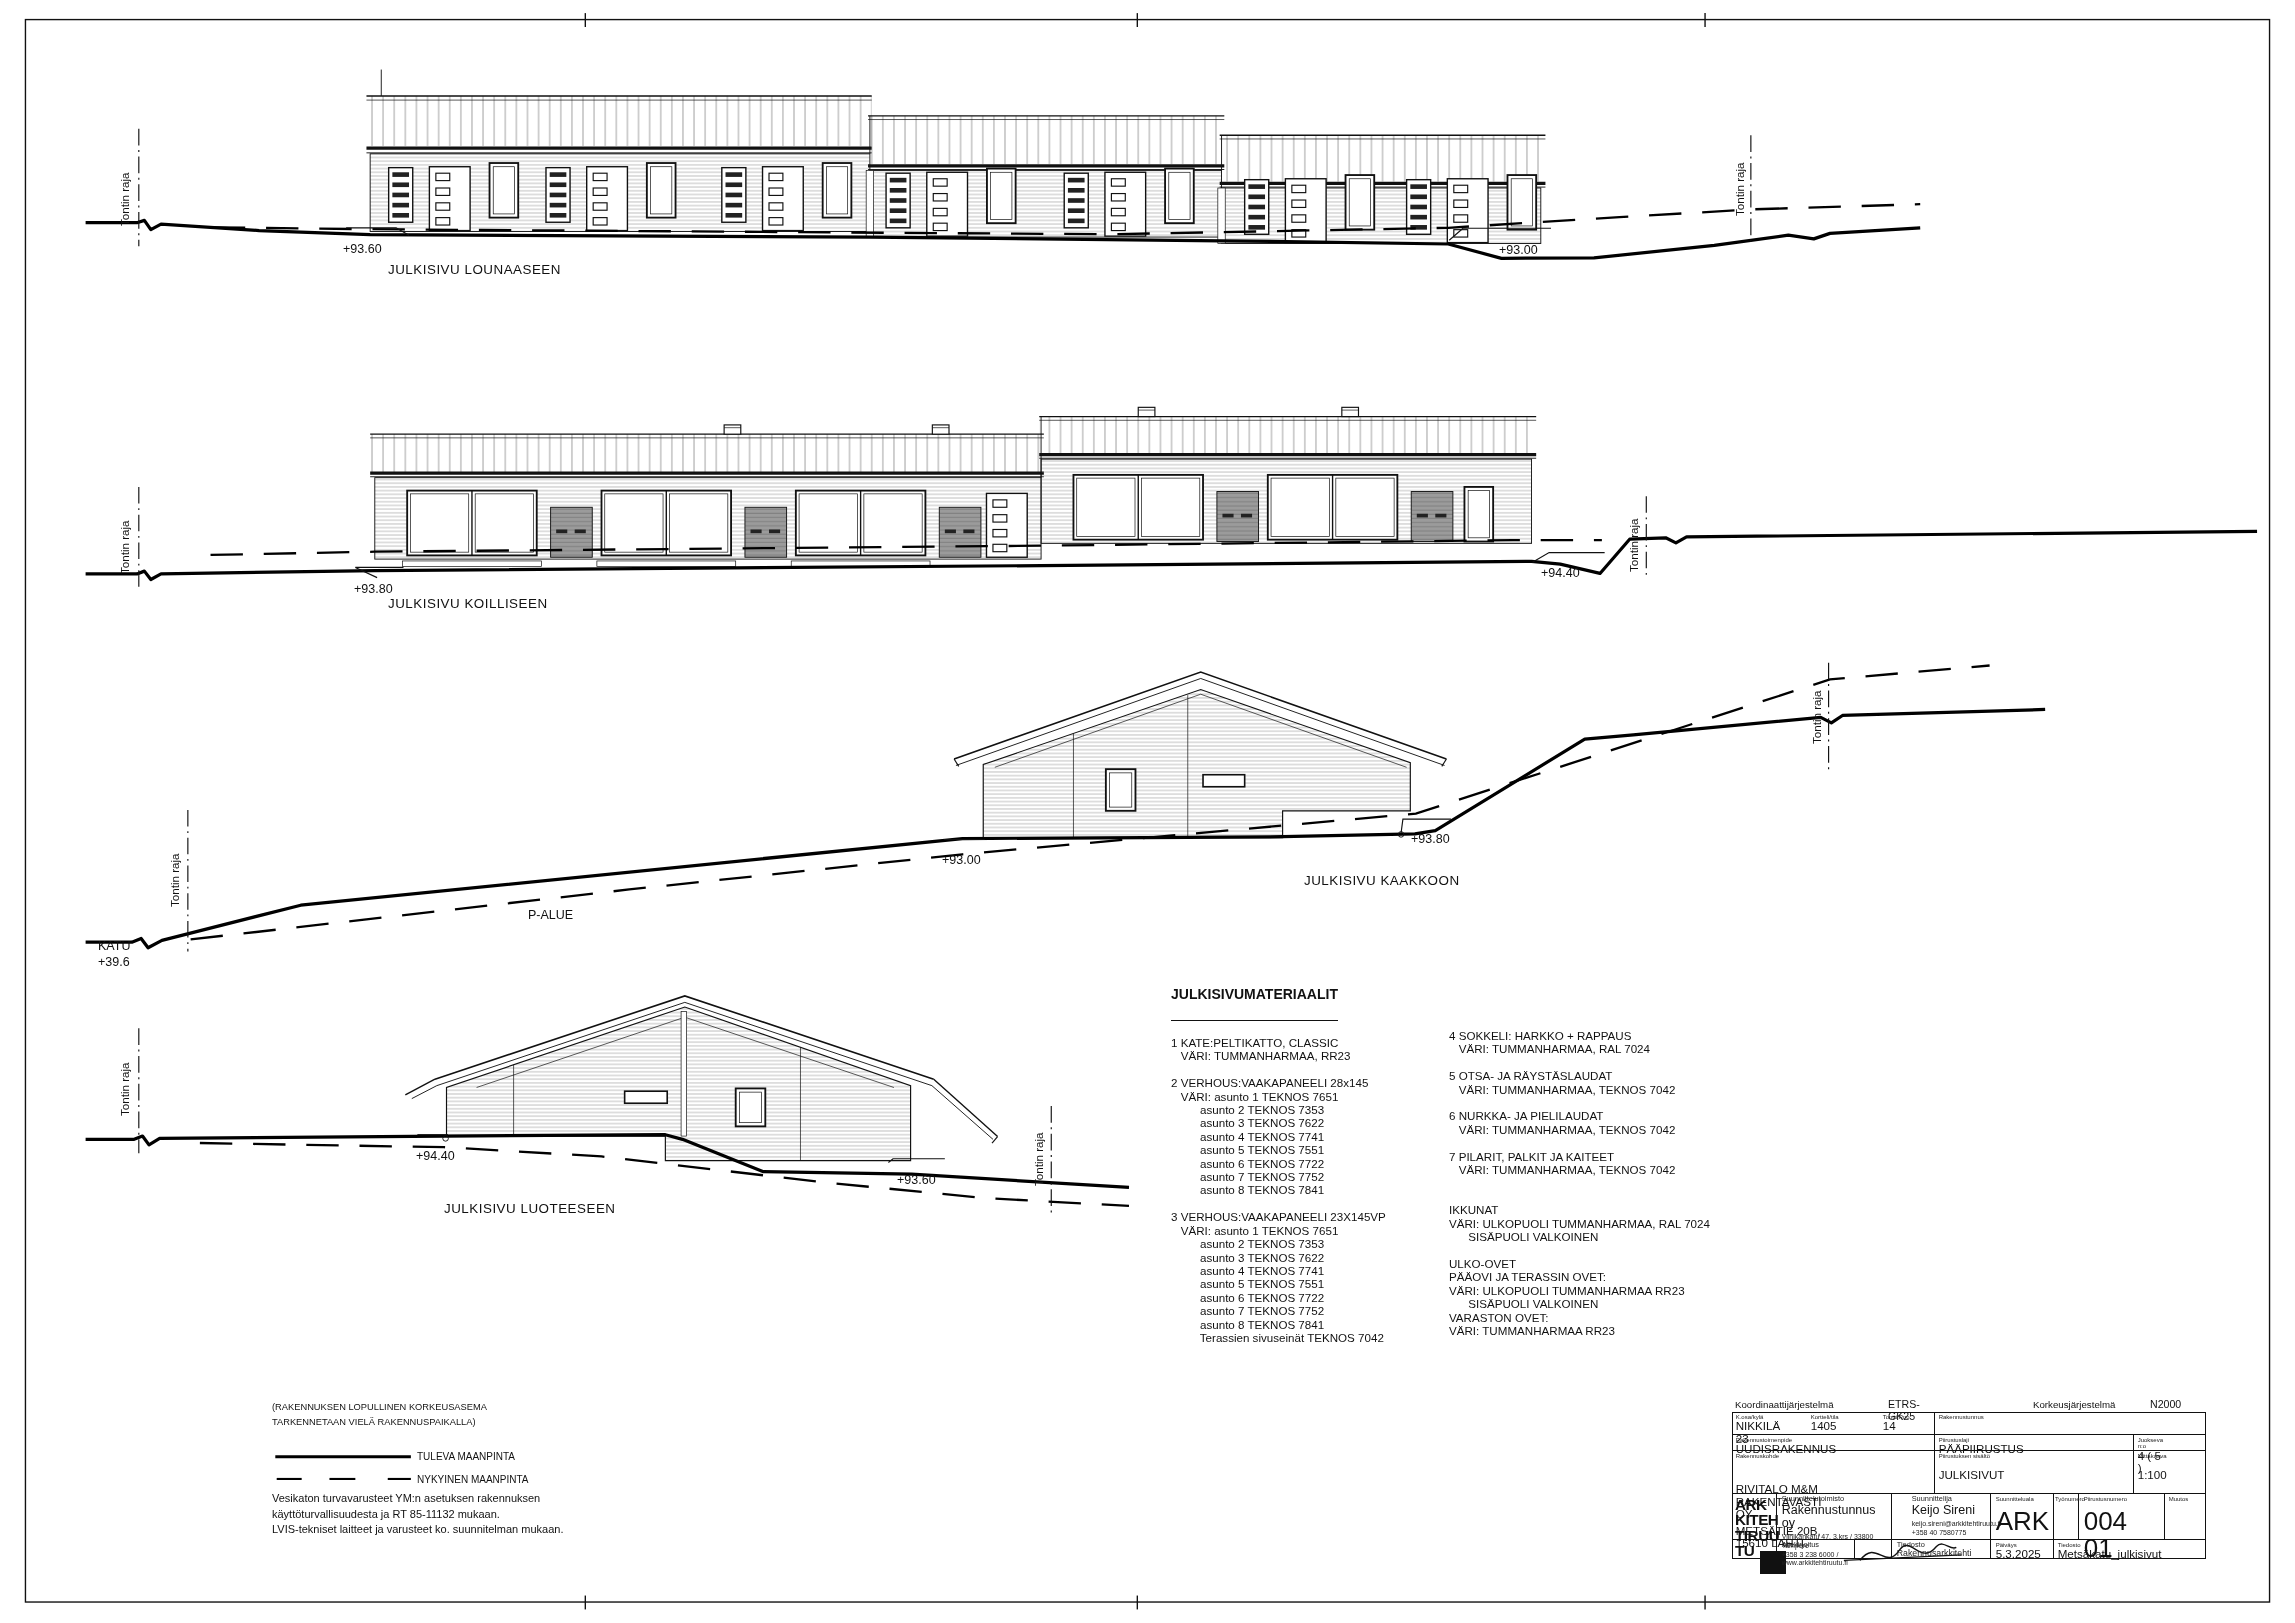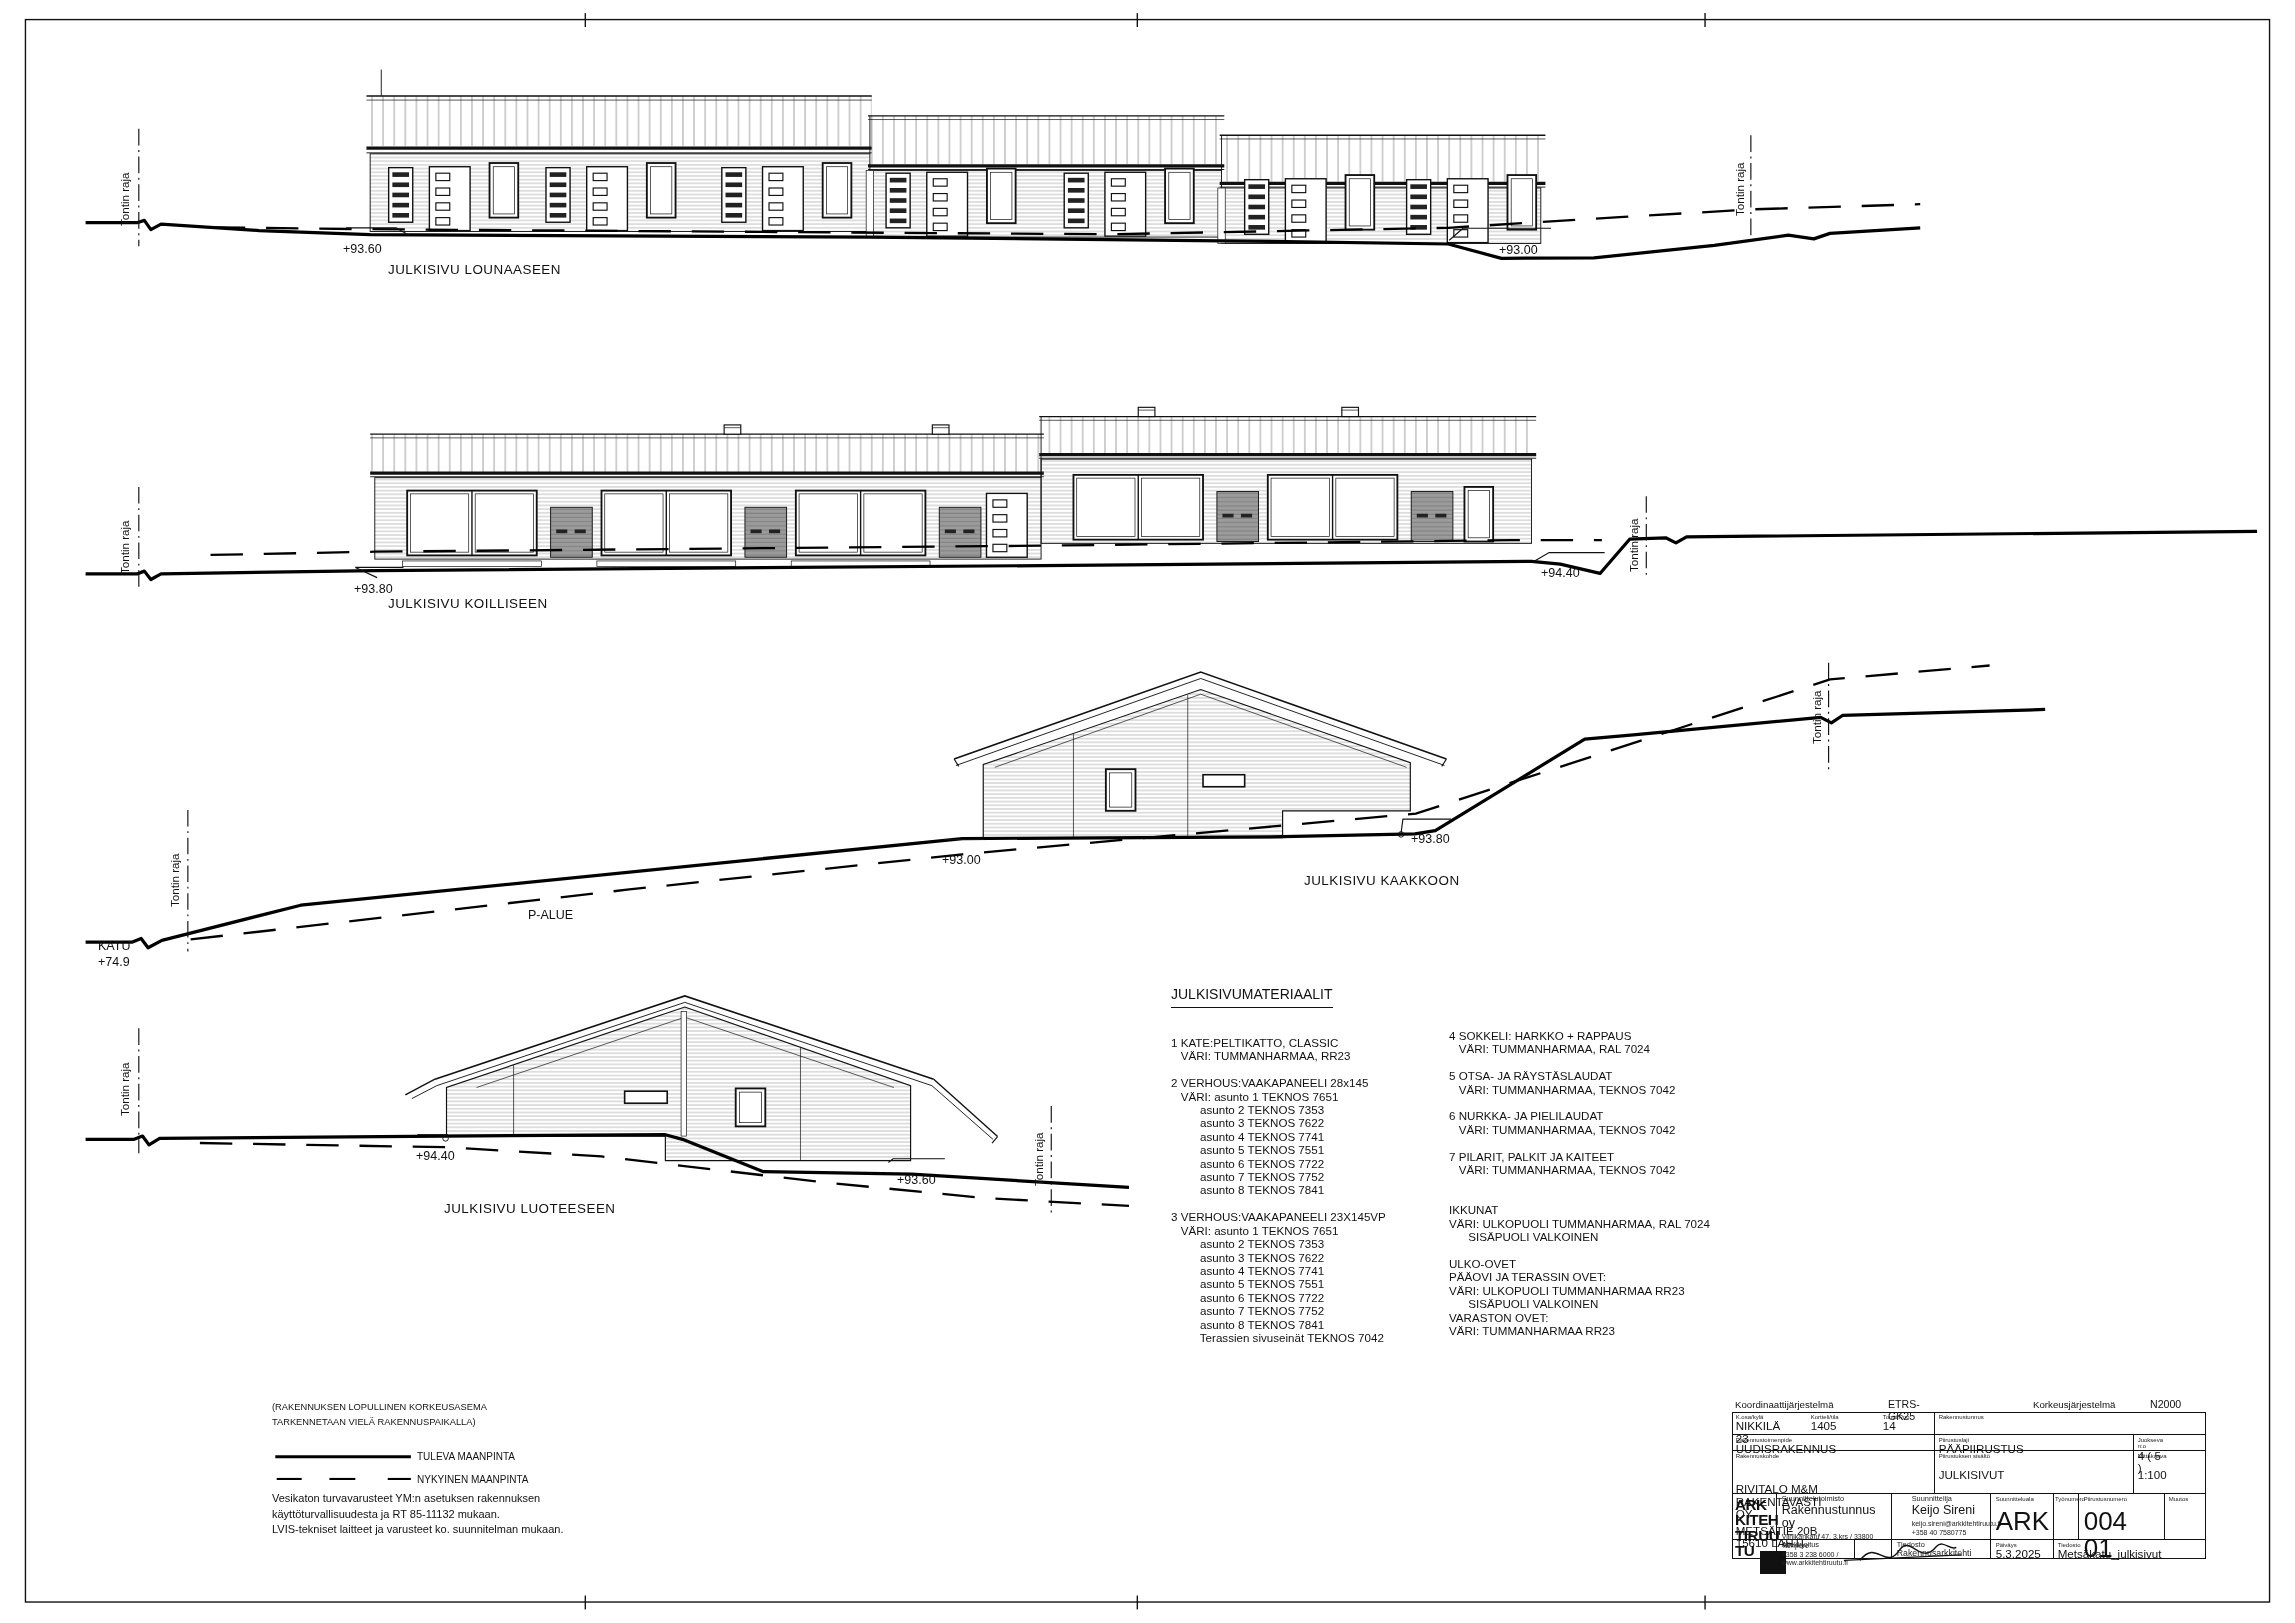--- a/index.html
+++ b/index.html
@@ -5,21 +5,21 @@
   html,body{margin:0;padding:0;background:#e8e8e6;}
   .sheet{position:relative;width:2295px;height:1623px;background:#ffffff;
          font-family:"Liberation Sans","DejaVu Sans",sans-serif;color:#111;overflow:hidden;}
   .abs{position:absolute;}
   svg{display:block;}
   .ttl{font-size:13.4px;letter-spacing:0.5px;white-space:nowrap;}
   .lvl{font-size:12.5px;white-space:nowrap;margin-top:30px;}
   .vert{writing-mode:vertical-rl;transform:rotate(180deg);font-size:11.6px;white-space:nowrap;}
   .pre{white-space:pre;}
   .matcol{font-size:11.6px;line-height:13.4px;}
-  .mat-title{font-size:14px;border-bottom:1.4px solid #111;padding-bottom:5px;}
+  .mat-title{font-size:14px;border-bottom:1.4px solid #111;padding-bottom:18px;font-weight:bold;}
   .sitenote{font-size:9.3px;line-height:15.3px;font-stretch:condensed;}
   .legend-label{font-size:10px;}
   .gennotes{font-size:11px;line-height:15.7px;}
   .tb-lab{font-size:6px;color:#222;line-height:6.5px;}
   .tb-val{font-size:11.6px;line-height:12.5px;}
   .tb-big{font-size:26px;line-height:27px;}
   .tb-cell{position:absolute;box-sizing:border-box;padding:1.9px 3.7px;}
   .logo{font-size:15.3px;font-weight:700;line-height:15.3px;letter-spacing:-0.5px;white-space:pre;}
   .coordrow{font-size:9.7px;}
   .coordval{font-size:10.6px;}
@@ -258,21 +258,21 @@
   <div class="abs vert" style="left:118px;top:147px;height:79px">Tontin raja</div>
   <div class="abs vert" style="left:1733px;top:137px;height:79px">Tontin raja</div>
   <div class="abs vert" style="left:118px;top:495px;height:79px">Tontin raja</div>
   <div class="abs vert" style="left:1627px;top:493px;height:79px">Tontin raja</div>
   <div class="abs vert" style="left:168px;top:828px;height:79px">Tontin raja</div>
   <div class="abs vert" style="left:1810px;top:665px;height:79px">Tontin raja</div>
   <div class="abs vert" style="left:118px;top:1037px;height:79px">Tontin raja</div>
   <div class="abs vert" style="left:1032px;top:1107px;height:79px">Tontin raja</div>
 
   <div class="abs lvl" style="left:98px;top:909px">KATU</div>
-  <div class="abs lvl" style="left:98px;top:925px">+74.9</div>
+  <div class="abs lvl" style="left:98px;top:925px">+39.6</div>
   <div class="abs lvl" style="left:528px;top:878px">P-ALUE</div>
 
   <div class="abs mat-title" style="left:1171px;top:986px">JULKISIVUMATERIAALIT</div>
   <div class="abs matcol pre" style="left:1171px;top:1036px">1 KATE:PELTIKATTO, CLASSIC
    VÄRI: TUMMANHARMAA, RR23
 
 2 VERHOUS:VAAKAPANEELI 28x145
    VÄRI: asunto 1 TEKNOS 7651
          asunto 2 TEKNOS 7353
          asunto 3 TEKNOS 7622

